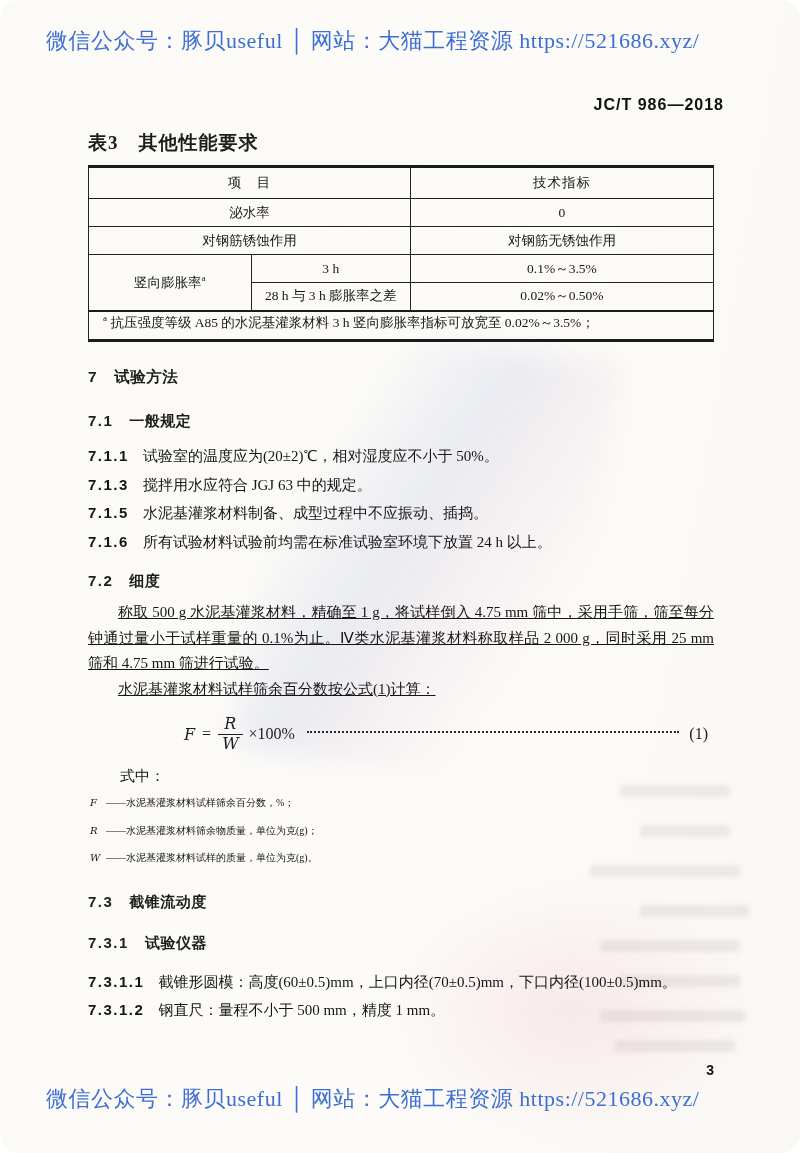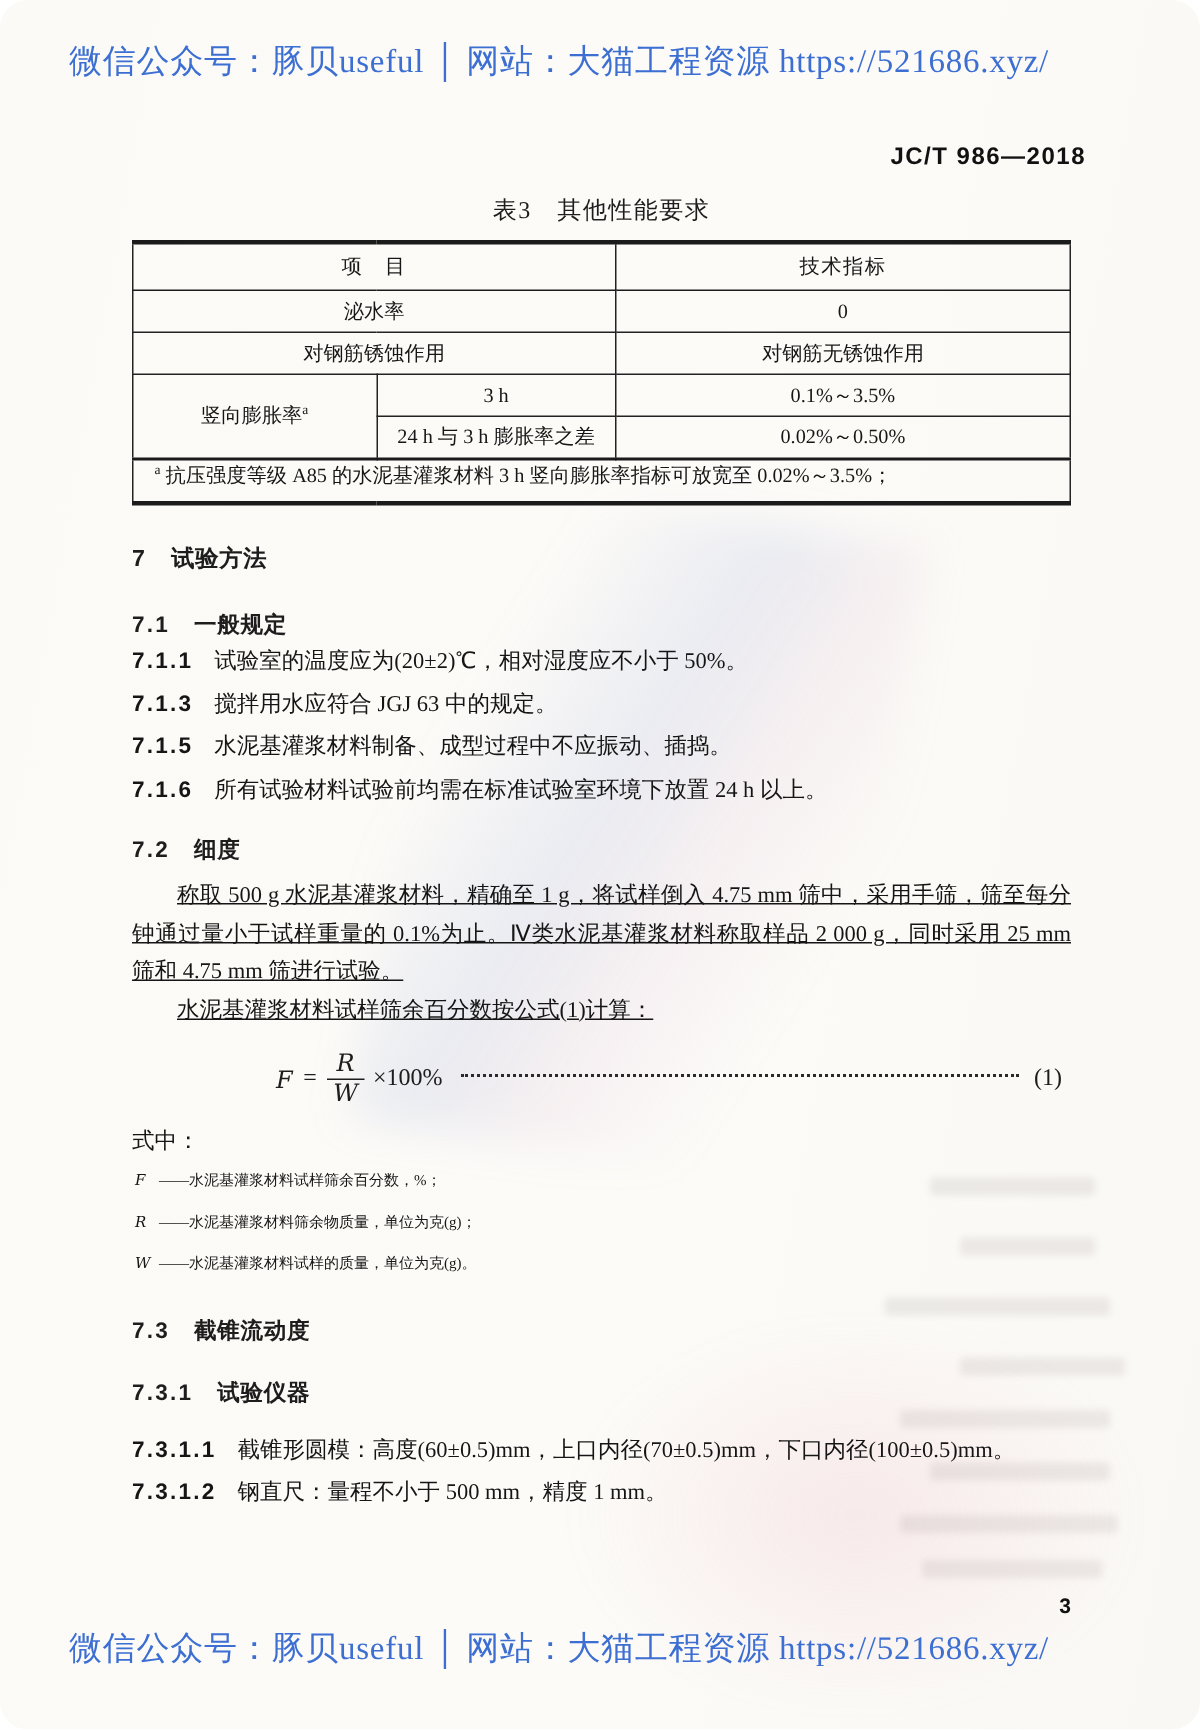--- a/index.html
+++ b/index.html
@@ -24,21 +24,21 @@
     letter-spacing:1px; font-family:"Liberation Sans", sans-serif; color:#111;
   }
   .page-number {
     position:absolute; top:1062px; right:86px; font-size:14px; font-weight:bold;
     font-family:"Liberation Sans", sans-serif; color:#111;
   }
 
   
   .content { position:absolute; top:130px; left:88px; width:626px; }
 
-  .table-title { text-align:center; font-size:16px; font-weight:normal; margin-bottom:9px; letter-spacing:1px; }
+  .table-title { font-size:19px; font-weight:bold; margin-bottom:9px; letter-spacing:1px; }
 
   
   table.t3 { width:100%; border-collapse:collapse; border-top:3px solid #1b1b1b; border-bottom:3px solid #1b1b1b;
              border-left:1.5px solid #1b1b1b; border-right:1.5px solid #1b1b1b; font-size:13.5px; }
   table.t3 td { border:1px solid #222; text-align:center; vertical-align:middle; padding:4px 6px; height:28px; color:#161616; }
   table.t3 tr.hdr td { height:32px; border-bottom:1.5px solid #1b1b1b; letter-spacing:1px; }
   table.t3 td.fn { border-top:2px solid #1b1b1b; text-align:left; padding:0 8px 7px 14px; height:30px; }
   table.t3 sup { font-size:9px; vertical-align:super; }
 
   
@@ -60,21 +60,21 @@
   .fvar { font-style:italic; font-family:"DejaVu Serif", serif; }
   .feq  { margin:0 7px; }
   .frac { display:inline-flex; flex-direction:column; align-items:center; line-height:1.05; margin-right:6px; }
   .frac .fnum { padding:0 4px; }
   .frac .fbar { width:100%; border-top:1.5px solid #1d1d1d; margin:1px 0; }
   .frac .fden { padding:0 4px; }
   .leader { flex:1; border-bottom:2.5px dotted #2a2a2a; margin:0 10px 4px 12px; height:1px; }
   .eqno { padding-right:6px; }
 
   
-  .where { font-size:15px; line-height:26.5px; color:#151515; }
+  .where { font-size:15px; line-height:26.5px; color:#151515;margin-left:32px; }
   .defline { font-size:10px; line-height:27.5px; padding-left:2px; color:#151515; }
   .defline .fvar { display:inline-block; min-width:16px; }
 
   
   .art { position:absolute; pointer-events:none; }
   .art-streak { top:340px; left:260px; width:330px; height:430px;
     background:linear-gradient(115deg, rgba(150,160,200,0) 20%, rgba(150,160,210,0.18) 45%, rgba(210,170,200,0.14) 60%, rgba(150,160,200,0) 80%);
     filter:blur(14px); transform:rotate(8deg); }
   .art-pink { top:880px; left:380px; width:380px; height:260px;
     background:radial-gradient(ellipse at 50% 50%, rgba(235,170,185,0.20), rgba(235,170,185,0) 70%);
@@ -125,41 +125,41 @@
       <tr>
         <td colspan="2">对钢筋锈蚀作用</td>
         <td>对钢筋无锈蚀作用</td>
       </tr>
       <tr>
         <td rowspan="2"><span>竖向膨胀率</span><sup>a</sup></td>
         <td>3 h</td>
         <td>0.1%～3.5%</td>
       </tr>
       <tr>
-        <td>24 h 与 3 h 膨胀率之差</td>
+        <td>28 h 与 3 h 膨胀率之差</td>
         <td>0.02%～0.50%</td>
       </tr>
       <tr>
         <td class="fn" colspan="3">
           <sup>a</sup>
           <span>抗压强度等级 A85 的水泥基灌浆材料 3 h 竖向膨胀率指标可放宽至 0.02%～3.5%；</span>
         </td>
       </tr>
     </tbody>
       </table>
 
     <div class="h1 sp-sec">
       <span class="cnum">7</span><span>试验方法</span>
     </div>
 
     <div class="h2 sp-sub">
       <span class="cnum">7.1</span><span>一般规定</span>
     </div>
 
-    <p class="clause" style="margin-top:2px;"><span class="cnum">7.1.1</span><span>试验室的温度应为(20±2)℃，相对湿度应不小于 50%。</span></p>
+    <p class="clause" style="margin-top:12px;"><span class="cnum">7.1.1</span><span>试验室的温度应为(20±2)℃，相对湿度应不小于 50%。</span></p>
     <p class="clause sp-line"><span class="cnum">7.1.3</span><span>搅拌用水应符合 JGJ 63 中的规定。</span></p>
     <p class="clause sp-line"><span class="cnum">7.1.5</span><span>水泥基灌浆材料制备、成型过程中不应振动、插捣。</span></p>
     <p class="clause sp-line"><span class="cnum">7.1.6</span><span>所有试验材料试验前均需在标准试验室环境下放置 24 h 以上。</span></p>
 
     <div class="h2" style="margin-top:17px;">
       <span class="cnum">7.2</span><span>细度</span>
     </div>
     <p class="para sp-parah">称取 500 g 水泥基灌浆材料，精确至 1 g，将试样倒入 4.75 mm 筛中，采用手筛，筛至每分钟通过量小于试样重量的 0.1%为止。Ⅳ类水泥基灌浆材料称取样品 2 000 g，同时采用 25 mm 筛和 4.75 mm 筛进行试验。</p>
     <p class="para">水泥基灌浆材料试样筛余百分数按公式(1)计算：</p>
 

